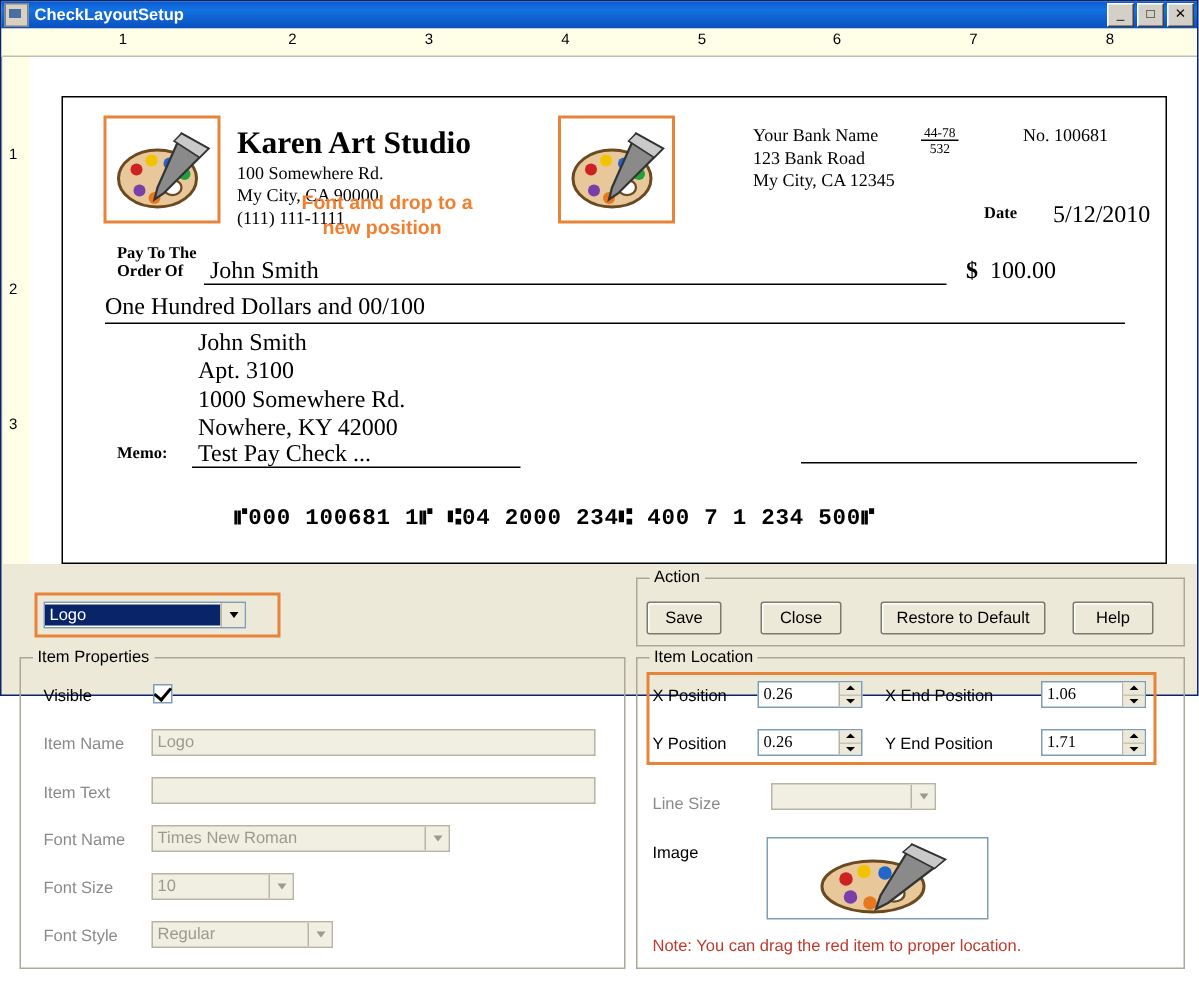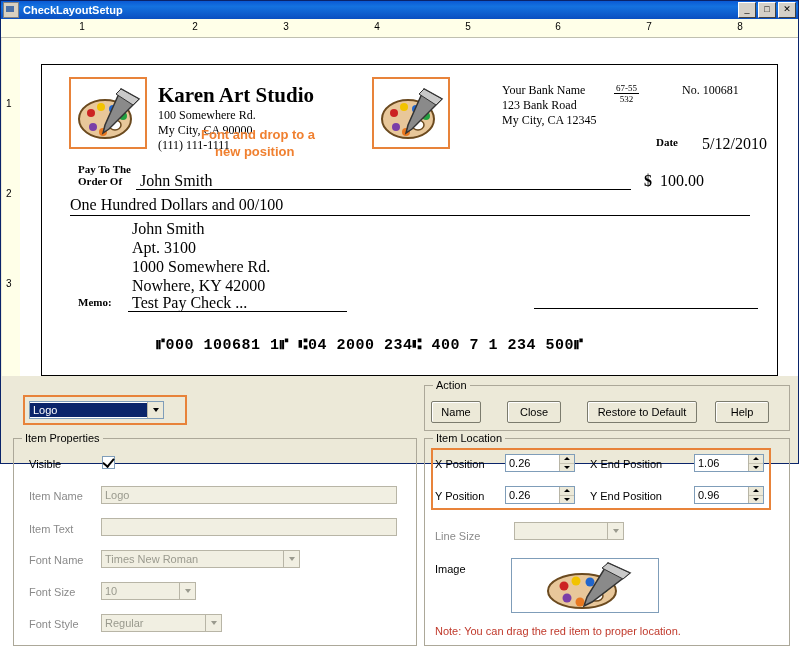--- a/index.html
+++ b/index.html
@@ -261,21 +261,21 @@
     display: flex;
     border: 1px solid #7f9db9;
     background: #fff;
     box-sizing: border-box;
     height: 18px;
   }
   .spinbox .sp-val {
     flex: 1 1 auto;
     font-size: 11px;
     padding: 0 3px;
-    display: flex; align-items: center;
+    display: flex; align-items: center; font-family: Liberation Serif, serif;
   }
   .spinbox .sp-btns {
     width: 14px; flex: 0 0 auto;
     display: flex; flex-direction: column;
     border-left: 1px solid #b8b5a6;
   }
   .spinbox .sp-btns div {
     flex: 1 1 50%;
     background: #ece9d8;
     display: flex; align-items: center; justify-content: center;
@@ -394,21 +394,21 @@
       <div class="drag-hint" style="left:159px; top:61px;">
         <div>Font and drop to a</div>
         <div style="margin-left:14px;">new position</div>
       </div>
 
       <div class="bank-line" style="left:460px; top:18px;">Your Bank Name</div>
       <div class="bank-line" style="left:460px; top:33px;">123 Bank Road</div>
       <div class="bank-line" style="left:460px; top:48px;">My City, CA 12345</div>
 
       <div class="frac" style="left:572px; top:18px;">
-        <span class="num">67-55</span>
+        <span class="num">44-78</span>
         <span>532</span>
       </div>
 
       <div class="bank-line" style="left:640px; top:18px;">No. 100681</div>
       <div class="chk-label" style="left:614px; top:71px;">Date</div>
       <div class="chk-text" style="left:660px; top:70px;">5/12/2010</div>
 
       <div class="chk-label" style="left:36px; top:98px;">Pay To The</div>
       <div class="chk-label" style="left:36px; top:110px;">Order Of</div>
       <div class="chk-text" style="left:98px; top:107px;">John Smith</div>
@@ -480,21 +480,21 @@
   <div class="combo disabled" style="left:100px; top:613px; width:121px; height:18px;">
     <div class="cb-text">Regular</div>
     <div class="cb-arrow">
         <span class="arrow-down"></span>
       </div>
   </div>
 
   <div class="groupbox" style="left:423px; top:384px; width:364px; height:44px;">
     <div class="gb-title">Action</div>
   </div>
-  <div class="btn" style="left:430px; top:400px; width:48px; height:20px;">Name</div>
+  <div class="btn" style="left:430px; top:400px; width:48px; height:20px;">Save</div>
   <div class="btn" style="left:506px; top:400px; width:52px; height:20px;">Close</div>
   <div class="btn" style="left:586px; top:400px; width:108px; height:20px;">Restore to Default</div>
   <div class="btn" style="left:714px; top:400px; width:52px; height:20px;">Help</div>
 
   <div class="groupbox" style="left:423px; top:437px; width:364px; height:206px;">
     <div class="gb-title">Item Location</div>
   </div>
 
   <div class="lbl" style="left:434px; top:457px;">X Position</div>
   <div class="spinbox" style="left:504px; top:453px; width:70px;">
@@ -530,21 +530,21 @@
           <span class="arrow-up-s"></span>
         </div>
       <div>
           <span class="arrow-down-s"></span>
         </div>
     </div>
   </div>
 
   <div class="lbl" style="left:589px; top:489px;">Y End Position</div>
   <div class="spinbox" style="left:693px; top:485px; width:70px;">
-    <div class="sp-val">0.96</div>
+    <div class="sp-val">1.71</div>
     <div class="sp-btns">
       <div>
           <span class="arrow-up-s"></span>
         </div>
       <div>
           <span class="arrow-down-s"></span>
         </div>
     </div>
   </div>
 

